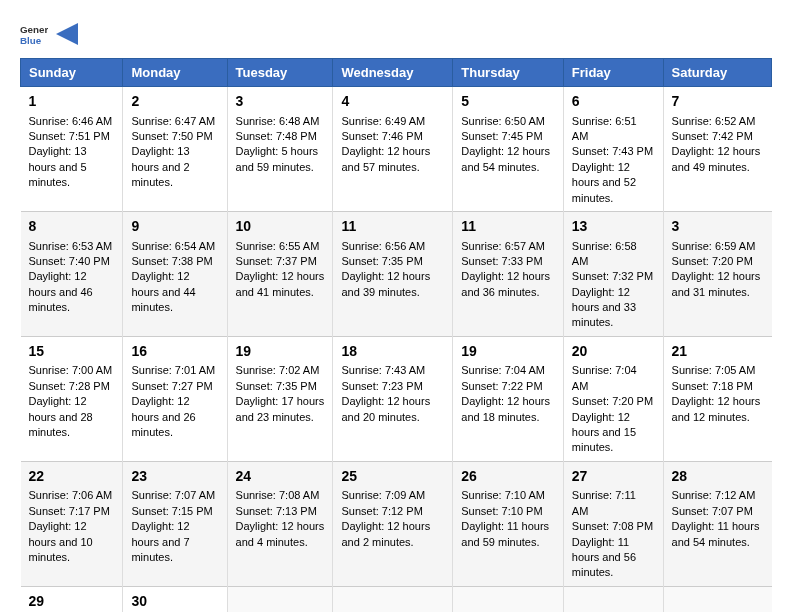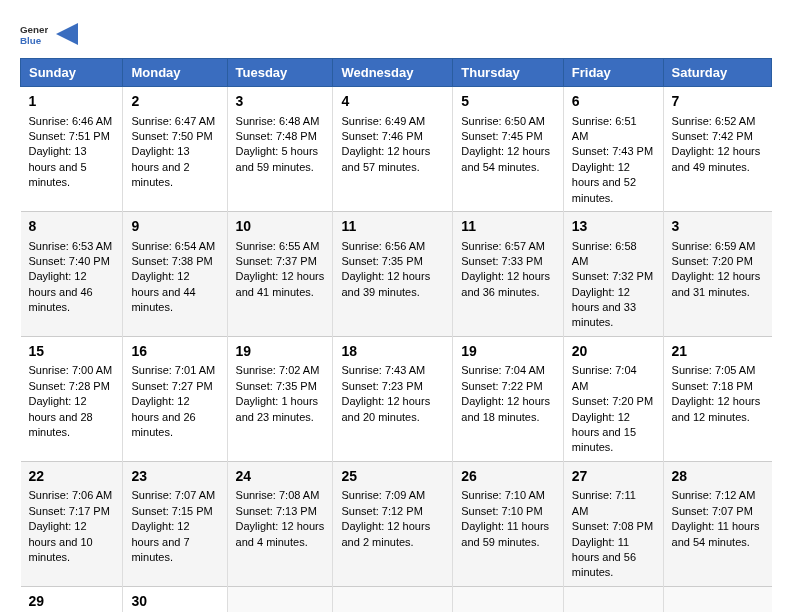--- a/index.html
+++ b/index.html
@@ -134,21 +134,21 @@
         <td><span class="day-num">9</span><span>Sunrise: 6:54 AM</span><br><span>Sunset: 7:38 PM</span><br><span>Daylight: 12 hours and 44 minutes.</span></td>
         <td><span class="day-num">10</span><span>Sunrise: 6:55 AM</span><br><span>Sunset: 7:37 PM</span><br><span>Daylight: 12 hours and 41 minutes.</span></td>
         <td><span class="day-num">11</span><span>Sunrise: 6:56 AM</span><br><span>Sunset: 7:35 PM</span><br><span>Daylight: 12 hours and 39 minutes.</span></td>
         <td><span class="day-num">11</span><span>Sunrise: 6:57 AM</span><br><span>Sunset: 7:33 PM</span><br><span>Daylight: 12 hours and 36 minutes.</span></td>
         <td><span class="day-num">13</span><span>Sunrise: 6:58 AM</span><br><span>Sunset: 7:32 PM</span><br><span>Daylight: 12 hours and 33 minutes.</span></td>
         <td><span class="day-num">3</span><span>Sunrise: 6:59 AM</span><br><span>Sunset: 7:20 PM</span><br><span>Daylight: 12 hours and 31 minutes.</span></td>
       </tr>
       <tr>
         <td><span class="day-num">15</span><span>Sunrise: 7:00 AM</span><br><span>Sunset: 7:28 PM</span><br><span>Daylight: 12 hours and 28 minutes.</span></td>
         <td><span class="day-num">16</span><span>Sunrise: 7:01 AM</span><br><span>Sunset: 7:27 PM</span><br><span>Daylight: 12 hours and 26 minutes.</span></td>
-        <td><span class="day-num">19</span><span>Sunrise: 7:02 AM</span><br><span>Sunset: 7:35 PM</span><br><span>Daylight: 1 hours and 23 minutes.</span></td>
+        <td><span class="day-num">19</span><span>Sunrise: 7:02 AM</span><br><span>Sunset: 7:35 PM</span><br><span>Daylight: 17 hours and 23 minutes.</span></td>
         <td><span class="day-num">18</span><span>Sunrise: 7:43 AM</span><br><span>Sunset: 7:23 PM</span><br><span>Daylight: 12 hours and 20 minutes.</span></td>
         <td><span class="day-num">19</span><span>Sunrise: 7:04 AM</span><br><span>Sunset: 7:22 PM</span><br><span>Daylight: 12 hours and 18 minutes.</span></td>
         <td><span class="day-num">20</span><span>Sunrise: 7:04 AM</span><br><span>Sunset: 7:20 PM</span><br><span>Daylight: 12 hours and 15 minutes.</span></td>
         <td><span class="day-num">21</span><span>Sunrise: 7:05 AM</span><br><span>Sunset: 7:18 PM</span><br><span>Daylight: 12 hours and 12 minutes.</span></td>
       </tr>
       <tr>
         <td><span class="day-num">22</span><span>Sunrise: 7:06 AM</span><br><span>Sunset: 7:17 PM</span><br><span>Daylight: 12 hours and 10 minutes.</span></td>
         <td><span class="day-num">23</span><span>Sunrise: 7:07 AM</span><br><span>Sunset: 7:15 PM</span><br><span>Daylight: 12 hours and 7 minutes.</span></td>
         <td><span class="day-num">24</span><span>Sunrise: 7:08 AM</span><br><span>Sunset: 7:13 PM</span><br><span>Daylight: 12 hours and 4 minutes.</span></td>
         <td><span class="day-num">25</span><span>Sunrise: 7:09 AM</span><br><span>Sunset: 7:12 PM</span><br><span>Daylight: 12 hours and 2 minutes.</span></td>

